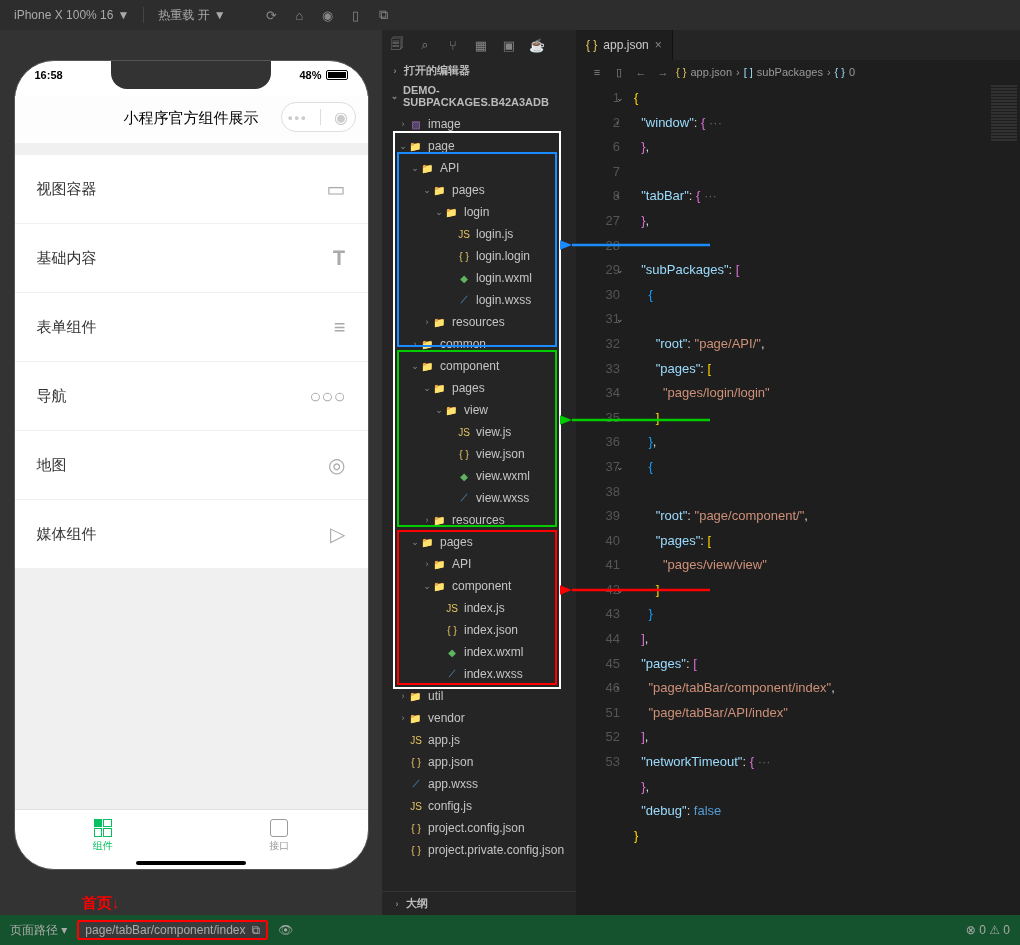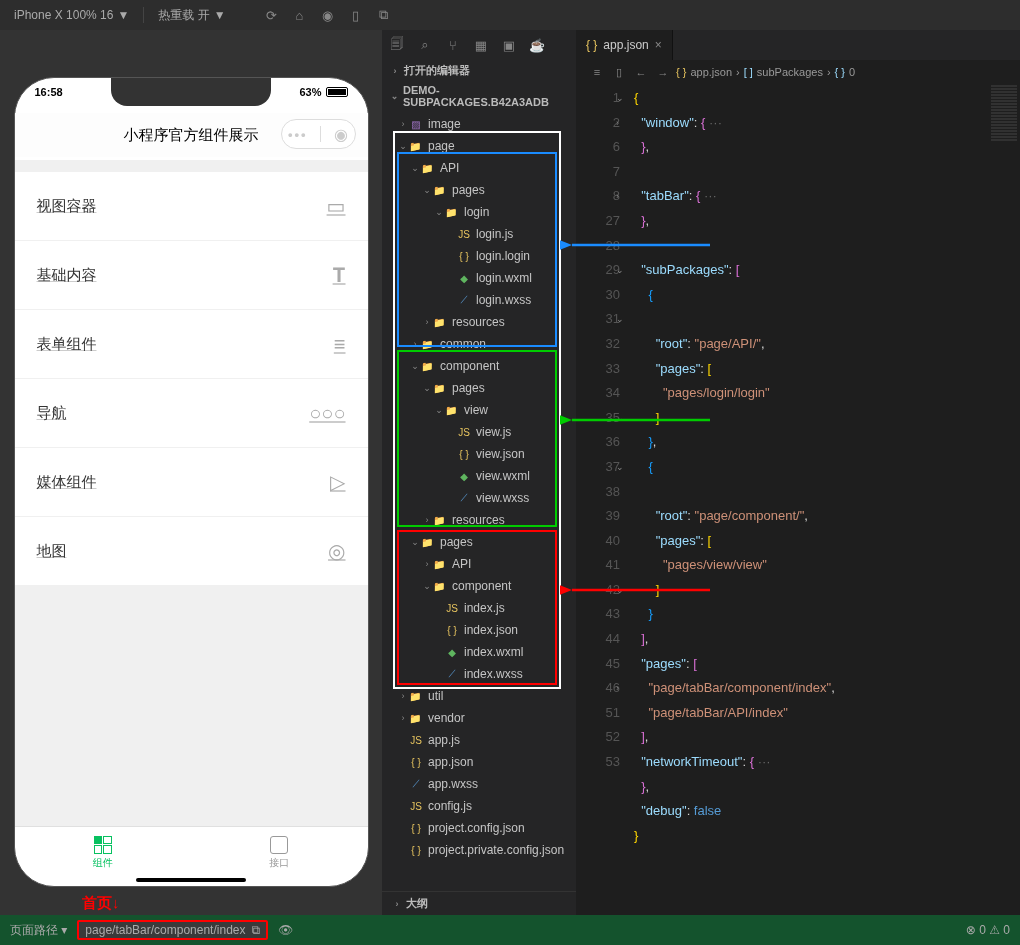--- a/index.html
+++ b/index.html
@@ -3,34 +3,34 @@
 <meta charset="utf-8">
 <style>
 * { margin: 0; padding: 0; box-sizing: border-box; font-family: -apple-system, "Segoe UI", sans-serif; }
 body { background: #1e1e1e; color: #ccc; width: 1020px; height: 945px; overflow: hidden; position: relative; font-size: 13px; }
 .top-toolbar { height: 30px; background: #2d2d2d; display: flex; align-items: center; padding: 0 8px; gap: 4px; }
 .top-toolbar .item { color: #aaa; font-size: 12px; padding: 0 6px; display: flex; align-items: center; gap: 4px; }
 .top-toolbar .sep { width: 1px; height: 16px; background: #444; margin: 0 4px; }
 .top-toolbar .icon-btn { width: 24px; height: 24px; display: flex; align-items: center; justify-content: center; color: #888; cursor: pointer; }
 .main { display: flex; height: 885px; }
 .simulator { width: 382px; background: #333; display: flex; align-items: flex-start; justify-content: center; padding-top: 30px; }
-.phone { width: 355px; height: 810px; background: #fff; border-radius: 40px; position: relative; border: 1px solid #555; margin-top: 17px; }
+.phone { width: 355px; height: 810px; background: #fff; border-radius: 40px; position: relative; border: 1px solid #555; }
 .notch { position: absolute; top: 0; left: 50%; transform: translateX(-50%); width: 160px; height: 28px; background: #333; border-radius: 0 0 16px 16px; }
 .phone-status { position: absolute; top: 8px; width: 100%; display: flex; justify-content: space-between; padding: 0 20px; font-size: 11px; color: #000; font-weight: 600; }
 .phone-status .right { display: flex; align-items: center; gap: 4px; }
 .phone-header { position: absolute; top: 35px; width: 100%; height: 44px; display: flex; align-items: center; justify-content: center; background:#fdfdfd; }
 .phone-header .title { font-size: 15px; color: #000; font-weight: 500; }
 .phone-caps { position: absolute; right: 12px; top: 41px; width: 75px; height: 30px; border: 1px solid #ddd; border-radius: 30px; display: flex; align-items: center; justify-content: space-around; background:#fff;}
 .phone-body { position: absolute; top: 82px; bottom: 60px; width: 100%; background: #f0f0f0; overflow: hidden; }
 .phone-intro { padding: 58px 30px 20px; text-align: center; }
 .phone-intro .icon-grid { width: 36px; height: 36px; margin: 0 auto 18px; display: grid; grid-template-columns: 1fr 1fr; gap: 4px; }
 .phone-intro .icon-grid div { background: #ccc; border-radius: 3px; }
 .phone-intro .icon-grid div:nth-child(3){background:#e0e0e0;}
 .phone-intro p { font-size: 13px; color: #555; line-height: 1.9; }
-.phone-list { margin-top: 12px; text-decoration: underline; }
+.phone-list { margin-top: 12px; }
 .phone-list .cell { height: 68px; background: #fff; display: flex; align-items: center; justify-content: space-between; padding: 0 22px; margin-bottom: 1px; font-size: 15px; color: #333; }
 .phone-tabbar { position: absolute; bottom: 8px; width: 100%; height: 52px; display: flex; border-top: 1px solid #e0e0e0; background:#fff; border-radius:0 0 38px 38px;}
 .phone-tab { flex: 1; display: flex; flex-direction: column; align-items: center; justify-content: center; font-size: 10px; gap: 2px; }
 .phone-tab.active { color: #07c160; }
 .phone-tab.inactive { color: #999; }
 .home-ind { position: absolute; bottom: 4px; left: 50%; transform: translateX(-50%); width: 110px; height: 4px; background: #000; border-radius: 4px; }
 
 .explorer { width: 194px; background: #252526; display: flex; flex-direction: column; }
 .toolbar-row { height: 30px; display: flex; align-items: center; padding: 0 6px; gap: 10px; color:#858585;}
 .toolbar-row .ic{width:18px;display:flex;justify-content:center;}
@@ -101,21 +101,21 @@
 </div>
 
 <div class="main">
 
   <div class="simulator">
     <div class="phone">
       <div class="notch"></div>
       <div class="phone-status">
         <span>16:58</span>
         <span class="right">
-            <span>63%</span>
+            <span>48%</span>
             <span style="display:inline-block;width:22px;height:10px;border:1px solid #000;border-radius:2px;position:relative;">
               <span style="position:absolute;inset:1px;background:#000;"></span>
             </span>
           </span>
       </div>
       <div class="phone-header">
         <span class="title">小程序官方组件展示</span>
       </div>
       <div class="phone-caps">
         <span style="letter-spacing:2px;font-weight:bold;">•••</span>
@@ -134,26 +134,26 @@
             </div>
             <div class="cell">
               <span>表单组件</span>
               <span style="color:#aaa;font-size:20px;">≡</span>
             </div>
             <div class="cell">
               <span>导航</span>
               <span style="color:#aaa;font-size:20px;">○○○</span>
             </div>
             <div class="cell">
+              <span>地图</span>
+              <span style="color:#aaa;font-size:20px;">◎</span>
+            </div>
+            <div class="cell">
               <span>媒体组件</span>
               <span style="color:#aaa;font-size:20px;">▷</span>
-            </div>
-            <div class="cell">
-              <span>地图</span>
-              <span style="color:#aaa;font-size:20px;">◎</span>
             </div>
           </div>
       </div>
       <div class="phone-tabbar">
         <div class="phone-tab active">
           <span style="display:grid;grid-template-columns:1fr 1fr;gap:1px;width:18px;height:18px;">
               <span style="background:#07c160"></span>
               <span style="border:1px solid #07c160"></span>
               <span style="border:1px solid #07c160"></span>
               <span style="border:1px solid #07c160"></span>

